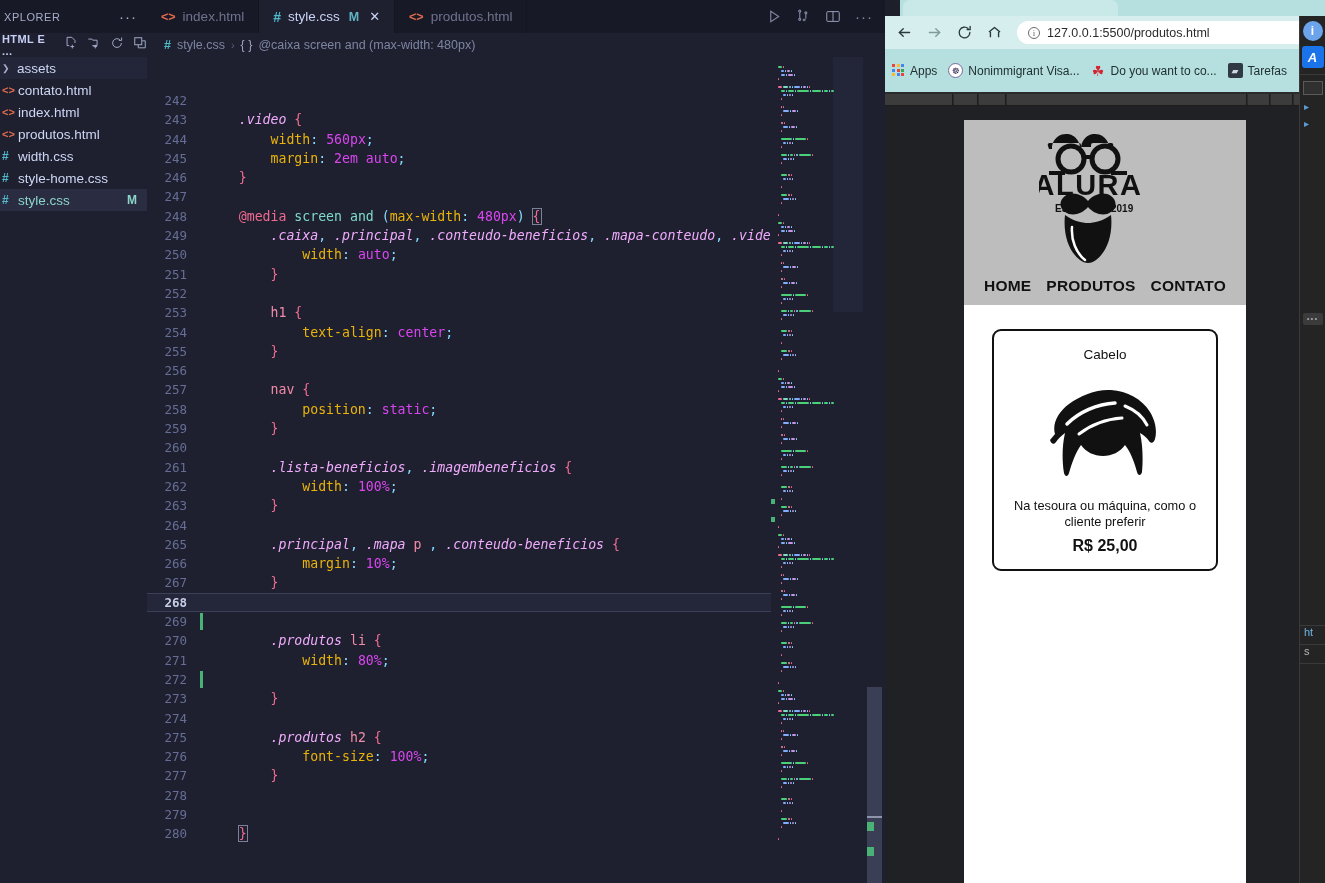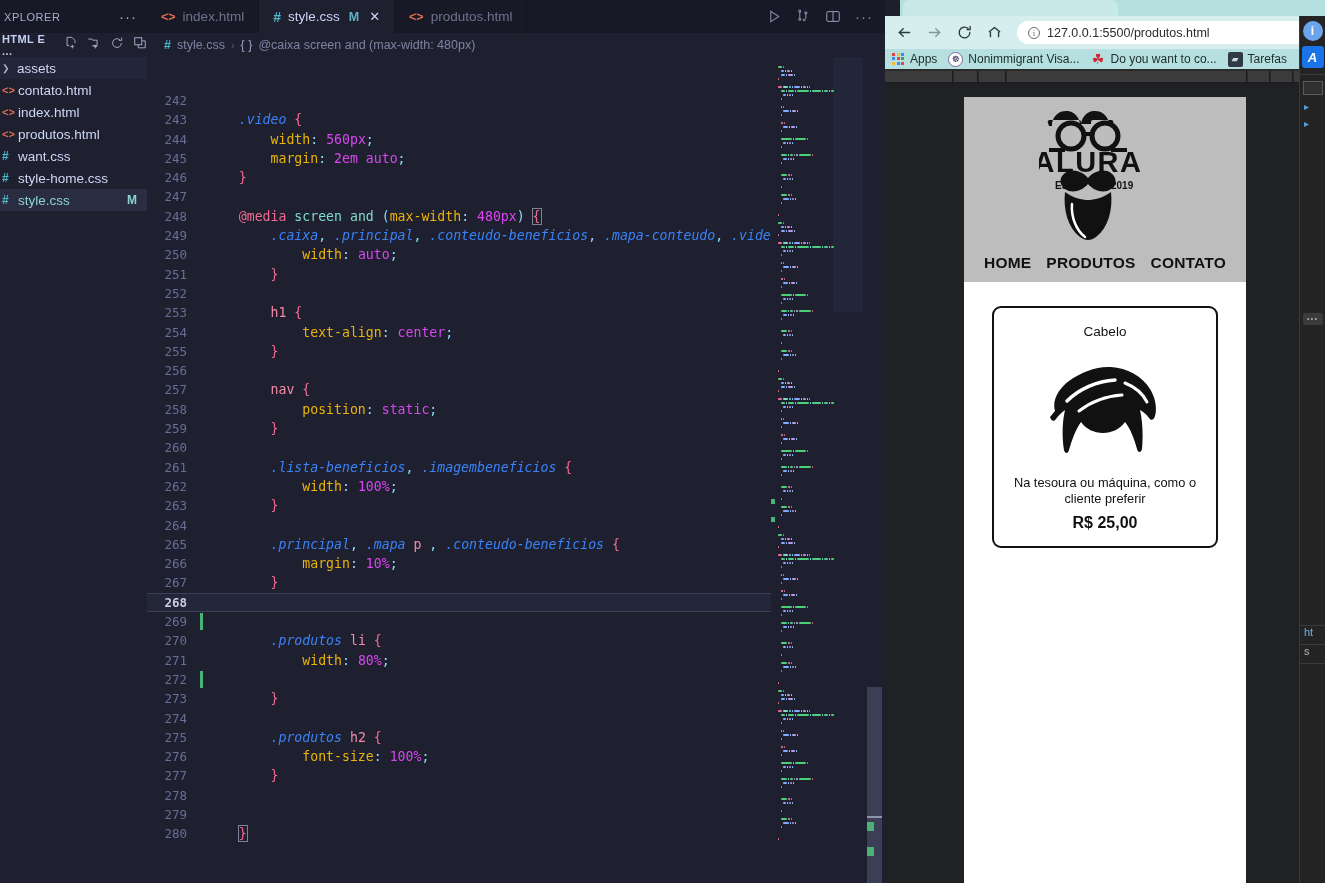--- a/index.html
+++ b/index.html
@@ -95,21 +95,21 @@
     color: #676e95; padding-right: 6px;
     font-size: 12.5px;
   }
   .ln.active .num { color: #c8cee8; font-weight: 700; }
   .ln .chg {
     position: absolute; left: 53px; top: 1px; width: 3px; height: 17px;
     background: #4bb277;
   }
   .ln .txt { display: inline-block; padding-left: 14px; }
   .ind { color: #3e4361; }
-  .c-sel  { color: #3b82f6; font-style: italic; }
+  .c-sel  { color: #f0abfc; font-style: italic; }
   .c-tag  { color: #f38ba8; }
   .c-prop { color: #eab308; }
   .c-num  { color: #d946ef; }
   .c-brace{ color: #f06a90; }
   .c-punc { color: #89ddff; }
   .c-at   { color: #f06a90; }
   .c-kw   { color: #7fdbca; }
   .cursor-box { outline: 1px solid #7b8199; }
 
   
@@ -160,21 +160,21 @@
     flex: 1; height: 23px; background: #ffffff; border-radius: 12px;
     display: flex; align-items: center; gap: 7px; padding: 0 11px;
     margin-left: 6px; font-size: 12.5px; color: #2b2b2b; overflow: hidden;
   }
   .omnibox .infoic {
     width: 12px; height: 12px; border: 1.2px solid #6b6b6b; border-radius: 50%;
     color: #6b6b6b; font-size: 9px; text-align: center; line-height: 11px; flex: 0 0 auto;
     font-family: "Liberation Serif", serif;
   }
   .br-bookmarks {
-    height: 20px; background: #b6e0e0; display: flex; align-items: center;
+    height: 43px; background: #b6e0e0; display: flex; align-items: center;
     gap: 7px; padding: 0 5px; font-size: 12px; color: #20302f; overflow: hidden;
   }
   .bm { display: flex; align-items: center; gap: 5px; white-space: nowrap; padding: 0 2px; }
   .apps-grid { width: 13px; height: 13px; display: grid; grid-template-columns: repeat(3,1fr); gap: 1px; }
   .apps-grid i { display:block; width:3px; height:3px; }
   .bm-fav { width: 15px; height: 15px; border-radius: 50%; display:flex; align-items:center; justify-content:center; font-size:9px; overflow:hidden;}
   .bm-fav.seal { background:#fff; border:1px solid #7a6a9a; color:#3a2f5a;}
   .bm-fav.leaf { background: transparent; color: #d4232e; font-size: 14px; }
   .bm-fav.sq { background:#2f3a45; color:#cfd8e0; border-radius:2px; font-size:9px;}
 
@@ -344,21 +344,21 @@
         <div class="ex-row">
           <span class="fi-html">&lt;&gt;</span>
           <span>index.html</span>
         </div>
         <div class="ex-row">
           <span class="fi-html">&lt;&gt;</span>
           <span>produtos.html</span>
         </div>
         <div class="ex-row">
           <span class="fi-css">#</span>
-          <span>want.css</span>
+          <span>width.css</span>
         </div>
         <div class="ex-row">
           <span class="fi-css">#</span>
           <span>style-home.css</span>
         </div>
         <div class="ex-row sel">
           <span class="fi-css">#</span>
           <span>style.css</span>
           <span class="mflag">M</span>
         </div>

